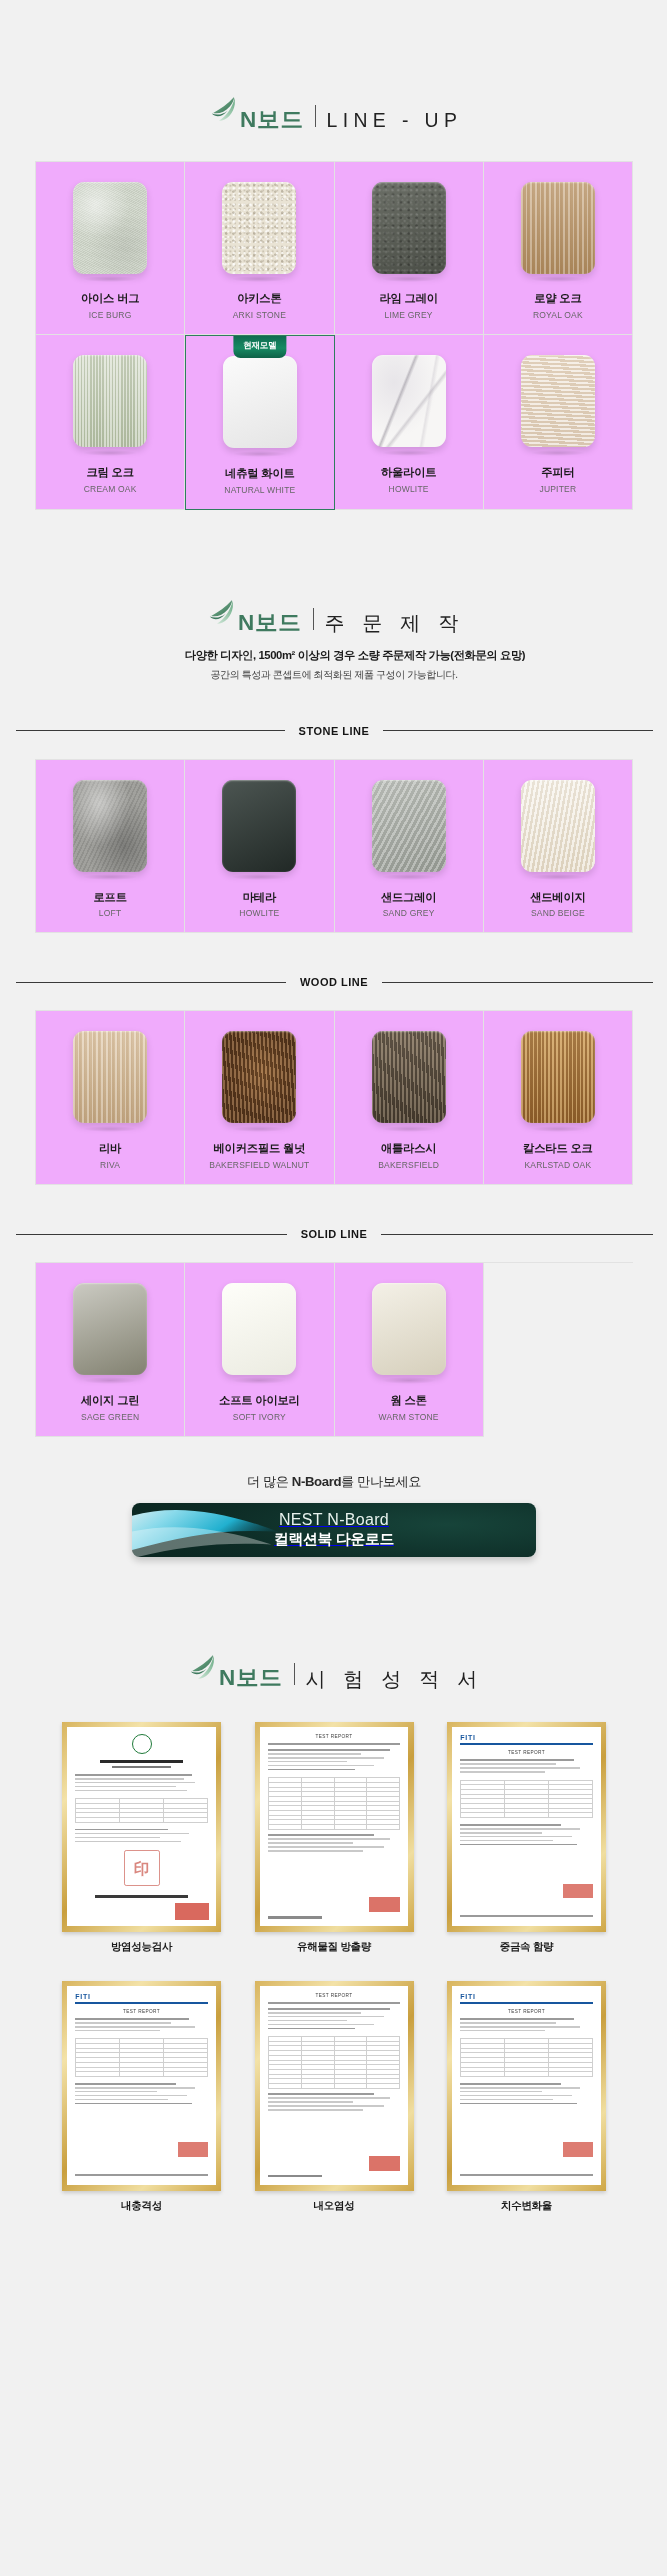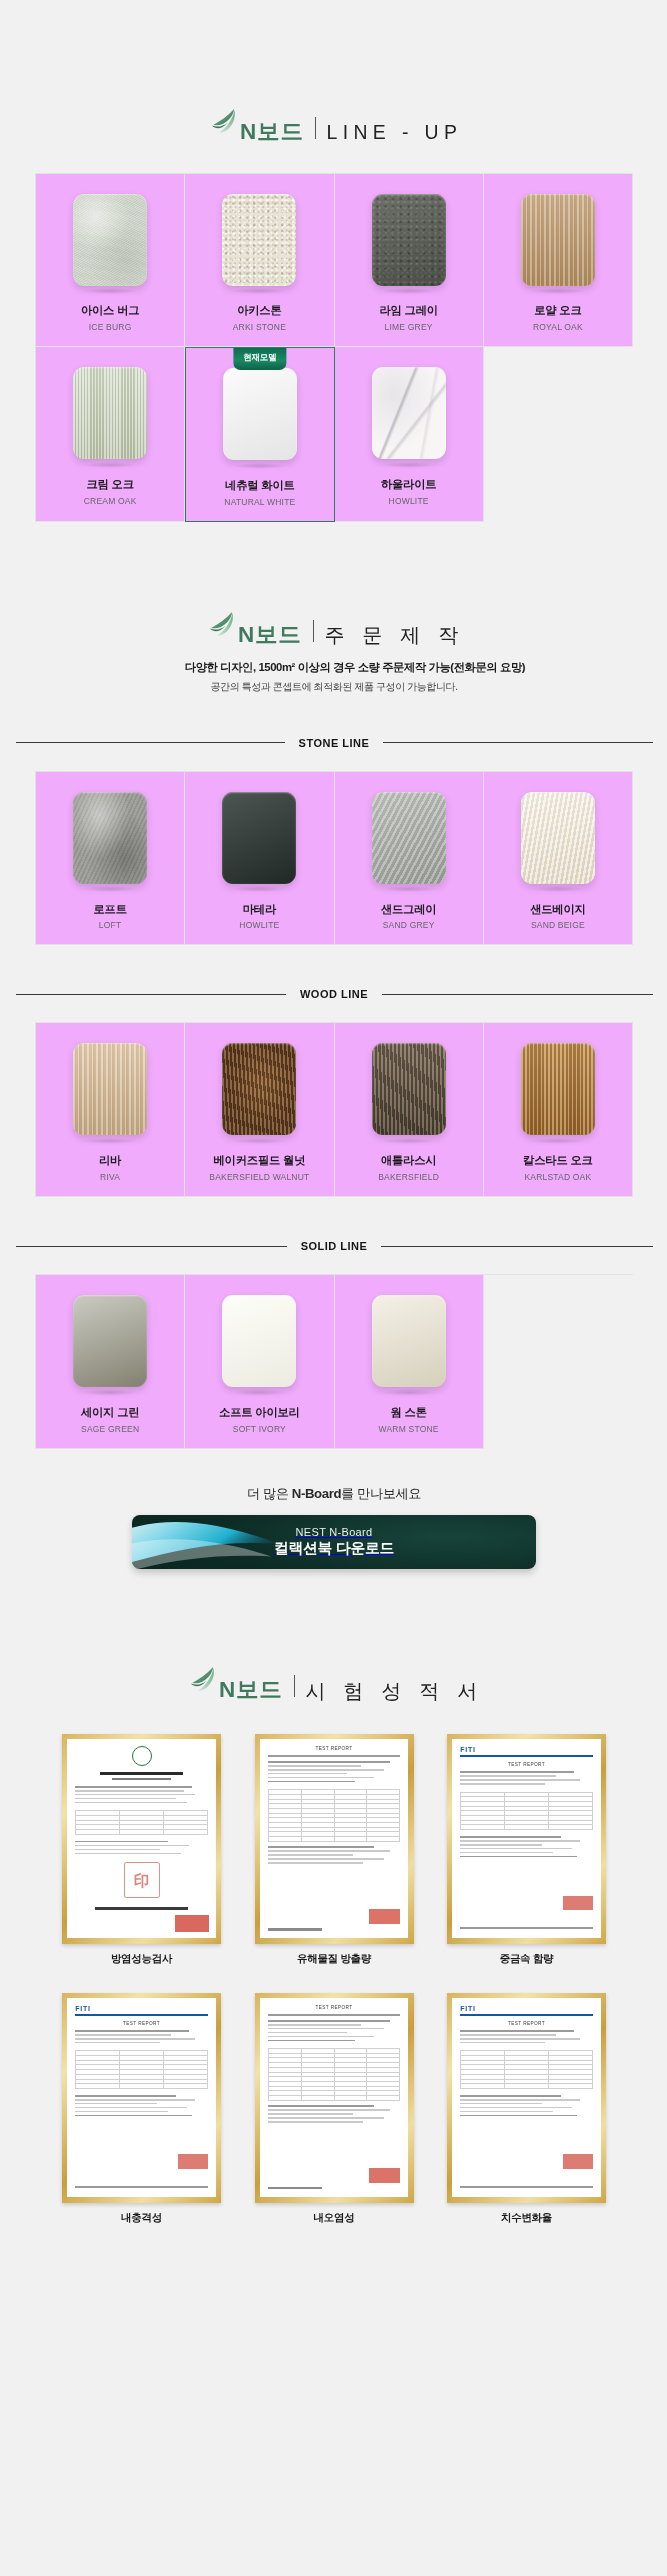--- a/index.html
+++ b/index.html
@@ -4,21 +4,21 @@
 <title>N보드 LINE-UP</title>
 <style>
   * { margin:0; padding:0; box-sizing:border-box; }
   html, body {
     width:668px;
     background:#f1f1f1;
     font-family:"Liberation Sans", sans-serif;
     color:#222;
     -webkit-font-smoothing:antialiased;
   }
-  .page { width:666px; margin:12px auto; position:relative; background:#f1f1f1; }
+  .page { width:666px; margin:0 auto; position:relative; background:#f1f1f1; }
 
   
   .brand-head {
     display:flex; align-items:flex-end; justify-content:center;
     gap:0px; padding-top:0;
   }
   .leaf { width:36px; height:36px; position:relative; margin-right:-1.6px; margin-bottom:1.6px; }
   .brand-n {
     font-size:22.5px; font-weight:bold; color:#3f7a5f; letter-spacing:0.8px;
     line-height:1; position:relative; top:1.6px;
@@ -96,21 +96,21 @@
   }
   .cta-head b { font-weight:bold; }
   .cta-banner {
     width:404px; height:54px; margin:12.4px auto 0 auto;
     border-radius:7.8px; position:relative; overflow:hidden;
     background:radial-gradient(120% 160% at 78% 40%, #17443a 0%, #0d2c26 48%, #07201b 100%);
     box-shadow:0 3.1px 7.8px rgba(0,0,0,0.18);
     display:flex; align-items:center; justify-content:center; flex-direction:column;
   }
   .cta-wave { position:absolute; left:-7.8px; top:-4.7px; width:233px; height:65px; }
-  .cta-t1 { color:#e8f2ee; font-size:11px; letter-spacing:0.3px; position:relative; z-index:2; }
+  .cta-t1 { color:#e8f2ee; font-size:16px; letter-spacing:0.3px; position:relative; z-index:2; }
   .cta-t2 { color:#fff; font-size:14.8px; font-weight:bold; letter-spacing:-0.3px; margin-top:1.6px; position:relative; z-index:2; }
 
   
   .certs { width:544px; margin:0 auto; }
   .cert-row { display:flex; justify-content:space-between; }
   .cert { width:159px; display:flex; flex-direction:column; align-items:center; }
   .cert-frame {
     width:159px; height:210px; padding:5.4px;
     background:linear-gradient(135deg,#d8b45e 0%,#f3e2a8 22%,#c99f3e 52%,#f0dea0 78%,#cfa747 100%);
     box-shadow:0 1.6px 3.9px rgba(0,0,0,0.16);
@@ -229,20 +229,29 @@
           <div class="swatch" style="background:
         linear-gradient(112deg, transparent 38%, rgba(150,145,155,.55) 40%, transparent 43%),
         linear-gradient(128deg, transparent 58%, rgba(165,160,170,.40) 60%, transparent 63%),
         linear-gradient(100deg, transparent 70%, rgba(180,175,185,.28) 72%, transparent 76%),
         radial-gradient(ellipse at 30% 30%, rgba(225,222,228,.7), transparent 60%),
         #f7f6f5;"></div>
           <div class="sw-shadow"></div>
           <div class="name-kr">하울라이트</div>
           <div class="name-en">HOWLITE</div>
         </div>
+        <div class="cell">
+          <div class="swatch" style="background:
+        repeating-linear-gradient(3deg, rgba(255,255,255,.55) 0 1.6px, rgba(190,165,135,.26) 1.6px 3.9px),
+        linear-gradient(180deg, rgba(235,220,200,.7), rgba(205,180,150,.35)),
+        #ece0d2;"></div>
+          <div class="sw-shadow"></div>
+          <div class="name-kr">주피터</div>
+          <div class="name-en">JUPITER</div>
+        </div>
       </div>
   </div>
 
   <div style="height:85px"></div>
   <div class="brand-head">
     <span class="leaf">
       <svg viewBox="0 0 100 100" width="36" height="36" aria-hidden="true">
         <path d="M78 14 C60 34 40 48 20 58 C34 62 52 56 66 40 C74 31 78 22 78 14 Z" fill="url(#lg1)"></path>
         <path d="M80 16 C72 44 58 66 36 80 C58 80 76 60 80 34 Z" fill="url(#lg2)"></path>
         <path d="M16 60 C32 66 48 62 60 52 C44 70 28 72 16 60 Z" fill="#3f7a5f"></path>

